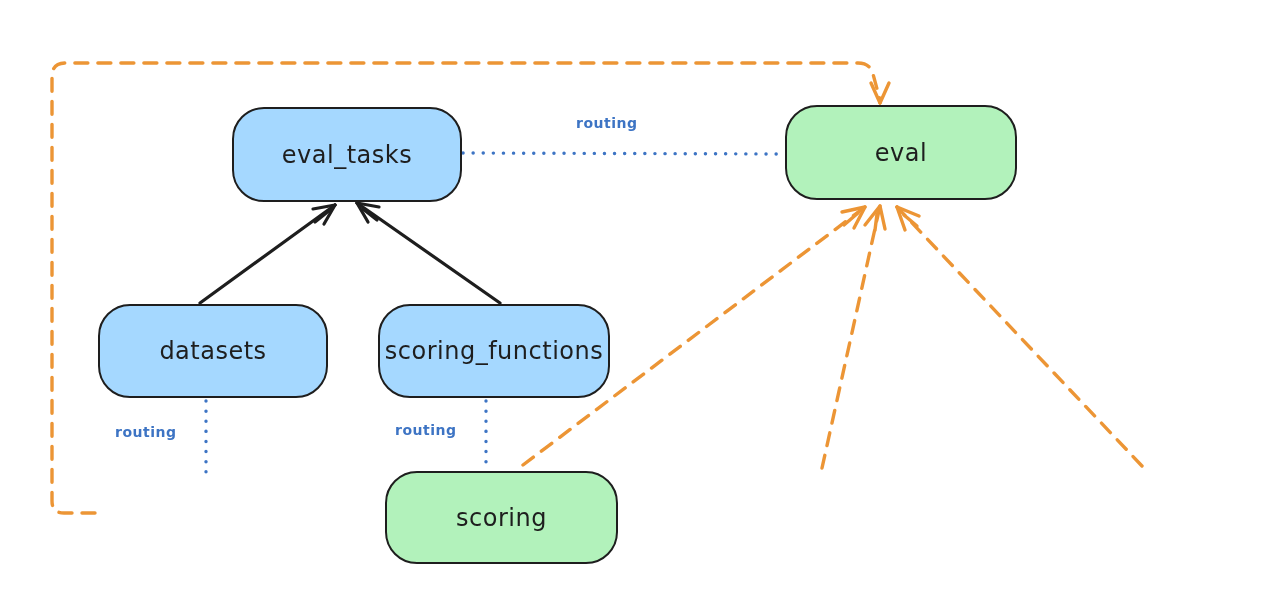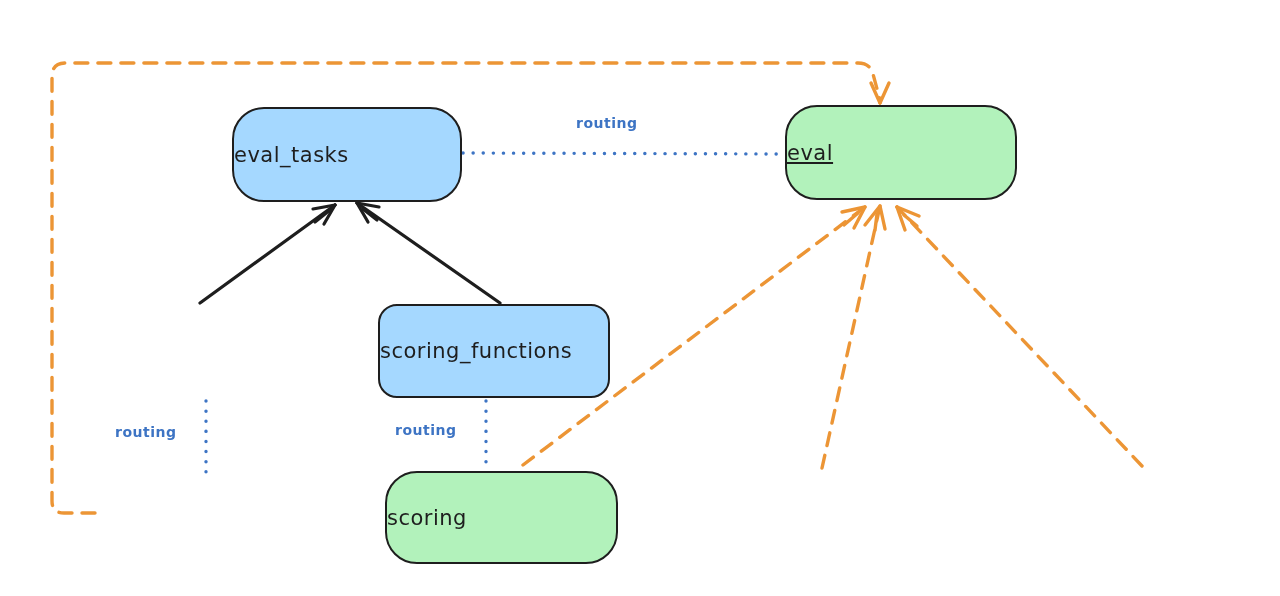--- a/index.html
+++ b/index.html
@@ -21,31 +21,32 @@
     width: 1280px;
     height: 596px;
   }
   .node {
     position: absolute;
     box-sizing: border-box;
     border: 2.5px solid #1e1e1e;
     border-radius: 32px;
     display: flex;
     align-items: center;
-    font-size: 21px;
+    justify-content: center;
+    font-size: 24px;
     letter-spacing: 0.5px;
     color: #1e1e1e;
   }
   .node.blue  { background: #a5d8ff; }
   .node.green { background: #b2f2bb; }
 
   #node-eval-tasks        { left: 232px;  top: 107px; width: 230px; height: 95px; }
-  #node-eval              { left: 785px;  top: 105px; width: 232px; height: 95px; text-decoration: underline; }
+  #node-eval              { left: 785px;  top: 105px; width: 232px; height: 95px; }
   #node-datasets          { left: 98px;   top: 304px; width: 230px; height: 94px; }
-  #node-scoring-functions { left: 378px;  top: 304px; width: 232px; height: 94px; border-radius: 19px; }
+  #node-scoring-functions { left: 378px;  top: 304px; width: 232px; height: 94px; }
   #node-datasetio         { left: 95px;   top: 475px; width: 235px; height: 90px; }
   #node-scoring           { left: 385px;  top: 471px; width: 233px; height: 93px; }
   #node-agents            { left: 708px;  top: 471px; width: 234px; height: 92px; }
   #node-inference         { left: 1022px; top: 468px; width: 231px; height: 92px; }
 
   .edge-label {
     position: absolute;
     color: #3d74c4;
     font-size: 14px;
     font-weight: bold;
@@ -112,20 +113,23 @@
   </svg>
 
   <div class="node blue" id="node-eval-tasks">
     <span>eval_tasks</span>
   </div>
 
   <div class="node green" id="node-eval">
     <span>eval</span>
   </div>
 
+  <div class="node blue" id="node-datasets">
+    <span>datasets</span>
+  </div>
 
   <div class="node blue" id="node-scoring-functions">
     <span>scoring_functions</span>
   </div>
 
 
   <div class="node green" id="node-scoring">
     <span>scoring</span>
   </div>
 

